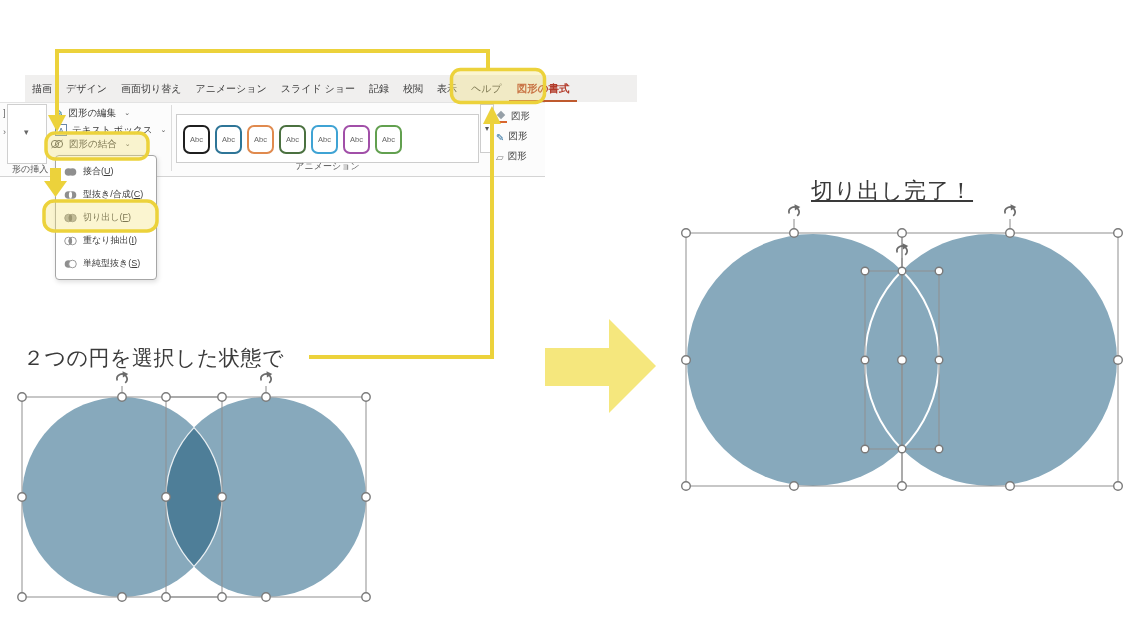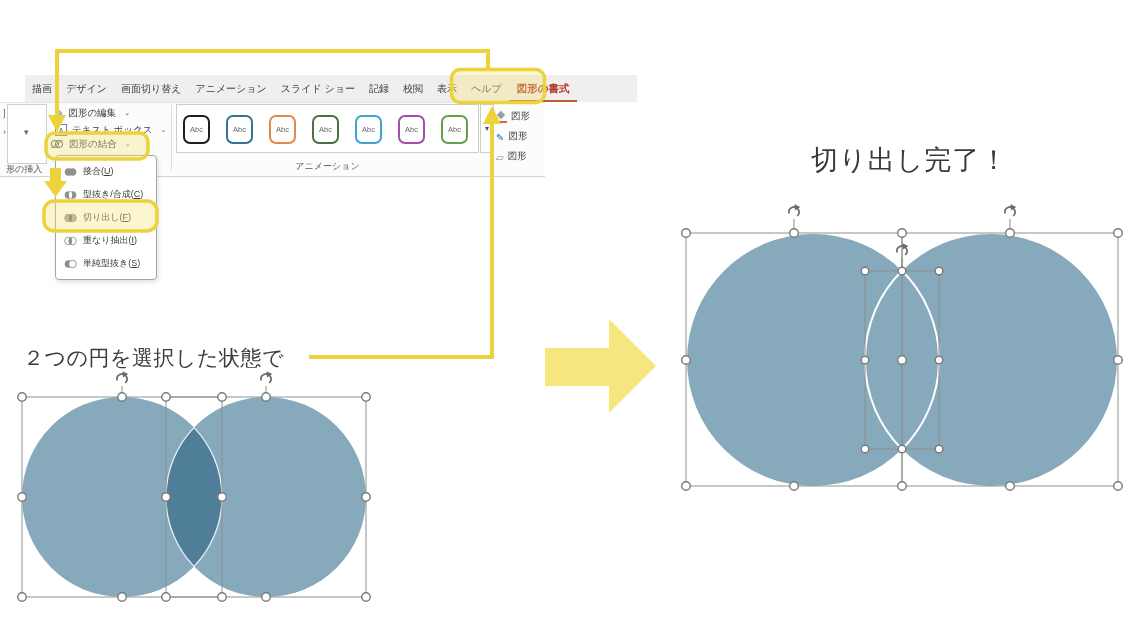--- a/index.html
+++ b/index.html
@@ -19,22 +19,22 @@
   .cmd-row{position:absolute;display:flex;align-items:center;gap:5px;height:16px;font-size:9.5px;color:#3b3b3b;}
   .caret{font-size:7px;color:#555;margin-left:3px;}
   .glyph-ic{font-size:10px;line-height:10px;}
   .edit-ic{color:#2e7a8c;}
   .abox{width:10px;height:10px;border:1px solid #6b87a8;color:#39608a;font-size:7px;
         display:flex;align-items:center;justify-content:center;background:#fff;}
   .merge-btn{position:absolute;left:50px;top:33px;display:flex;align-items:center;gap:5px;
              height:16px;font-size:9.5px;color:#3b3b3b;}
   .grp-label{position:absolute;font-size:9px;color:#5a5a5a;}
   .vsep{position:absolute;left:171px;top:2px;width:1px;height:66px;background:#dcdcdc;}
-  .gallery{position:absolute;left:176px;top:1px;width:303px;height:49px;background:#fff;
-           border:1px solid #cdcdcd;box-sizing:border-box;display:flex;gap:16px;padding:10px 0 0 6px;}
+  .gallery{position:absolute;left:176px;top:11px;width:303px;height:49px;background:#fff;
+           border:1px solid #cdcdcd;box-sizing:border-box;display:flex;gap:5px;padding:10px 0 0 6px;}
   .style-btn{width:27px;height:29px;border:2px solid #333;border-radius:7px;box-sizing:border-box;
              display:flex;align-items:center;justify-content:center;font-size:7.5px;color:#666;background:#fff;}
   .styles-label{position:absolute;left:176px;top:57px;width:303px;text-align:center;font-size:9px;color:#555;}
   .more-col{position:absolute;left:480px;top:1px;width:14px;height:49px;background:#fff;border:1px solid #cdcdcd;
             box-sizing:border-box;display:flex;align-items:center;justify-content:center;font-size:8px;color:#555;}
   .rcol-row{position:absolute;left:496px;display:flex;align-items:flex-end;gap:4px;height:17px;
             font-size:9.5px;color:#3b3b3b;}
   .paint{display:inline-block;width:11px;height:12px;position:relative;}
   .paint::before{content:"";position:absolute;top:1px;left:2px;width:6px;height:6px;background:#96a0a8;transform:rotate(45deg);}
   .paint::after{content:"";position:absolute;bottom:0;left:0;width:11px;height:2.5px;background:#d8662f;}
@@ -45,21 +45,21 @@
   .menu{position:absolute;left:55px;top:155px;width:100px;background:#fff;border:1px solid #a6a6a6;
         border-radius:4px;padding:4px 0;z-index:40;box-shadow:1px 2px 5px rgba(0,0,0,0.13);}
   .menu-item{height:23px;display:flex;align-items:center;gap:6px;padding-left:8px;
              font-size:9px;color:#3d3d3d;white-space:nowrap;}
   .menu-item .key{text-decoration:underline;}
 
   
   .caption{position:absolute;color:#3a3a3a;z-index:20;
            font-family:"Liberation Serif","DejaVu Serif",serif;white-space:nowrap;}
   .cap-left{left:23px;top:344px;font-size:21px;letter-spacing:0.5px;}
-  .cap-right{left:811px;top:142px;font-size:27px;letter-spacing:1px;}
+  .cap-right{left:811px;top:176px;font-size:22px;letter-spacing:1px;text-decoration:underline;}
 
   
   .fig{position:absolute;left:0;top:0;z-index:60;pointer-events:none;}
   .selrect{fill:none;stroke:var(--selection-stroke);stroke-width:1;}
   .handle{fill:var(--handle-fill);stroke:var(--handle-stroke);stroke-width:1.4;}
   .stem{stroke:#8a8a8a;stroke-width:1;}
   .anno{stroke:var(--annotation-yellow);stroke-width:4;fill:none;}
   .anno-fill{fill:var(--annotation-yellow);}
   .hl{fill:var(--highlight-fill);stroke:var(--annotation-yellow);stroke-width:3.5;}
 </style>
@@ -104,21 +104,21 @@
     <div class="merge-btn">
       <svg width="14" height="12">
         <circle cx="5" cy="6" r="3.6" fill="none" stroke="#555" stroke-width="1"></circle>
         <circle cx="9" cy="6" r="3.6" fill="none" stroke="#555" stroke-width="1"></circle>
         <line x1="1.5" y1="10" x2="12.5" y2="2" stroke="#555" stroke-width="0.8"></line>
       </svg>
       <span>図形の結合</span>
       <span class="caret">⌄</span>
     </div>
 
-    <div class="grp-label" style="left:6px;top:60px;">形の挿入</div>
+    <div class="grp-label" style="left:12px;top:60px;">形の挿入</div>
     <div class="vsep"></div>
 
     <div class="gallery">
       <div class="style-btn" style="border-color: rgb(31, 31, 31);">
           <span>Abc</span>
         </div>
       <div class="style-btn" style="border-color: rgb(46, 117, 151);">
           <span>Abc</span>
         </div>
       <div class="style-btn" style="border-color: rgb(224, 138, 78);">

